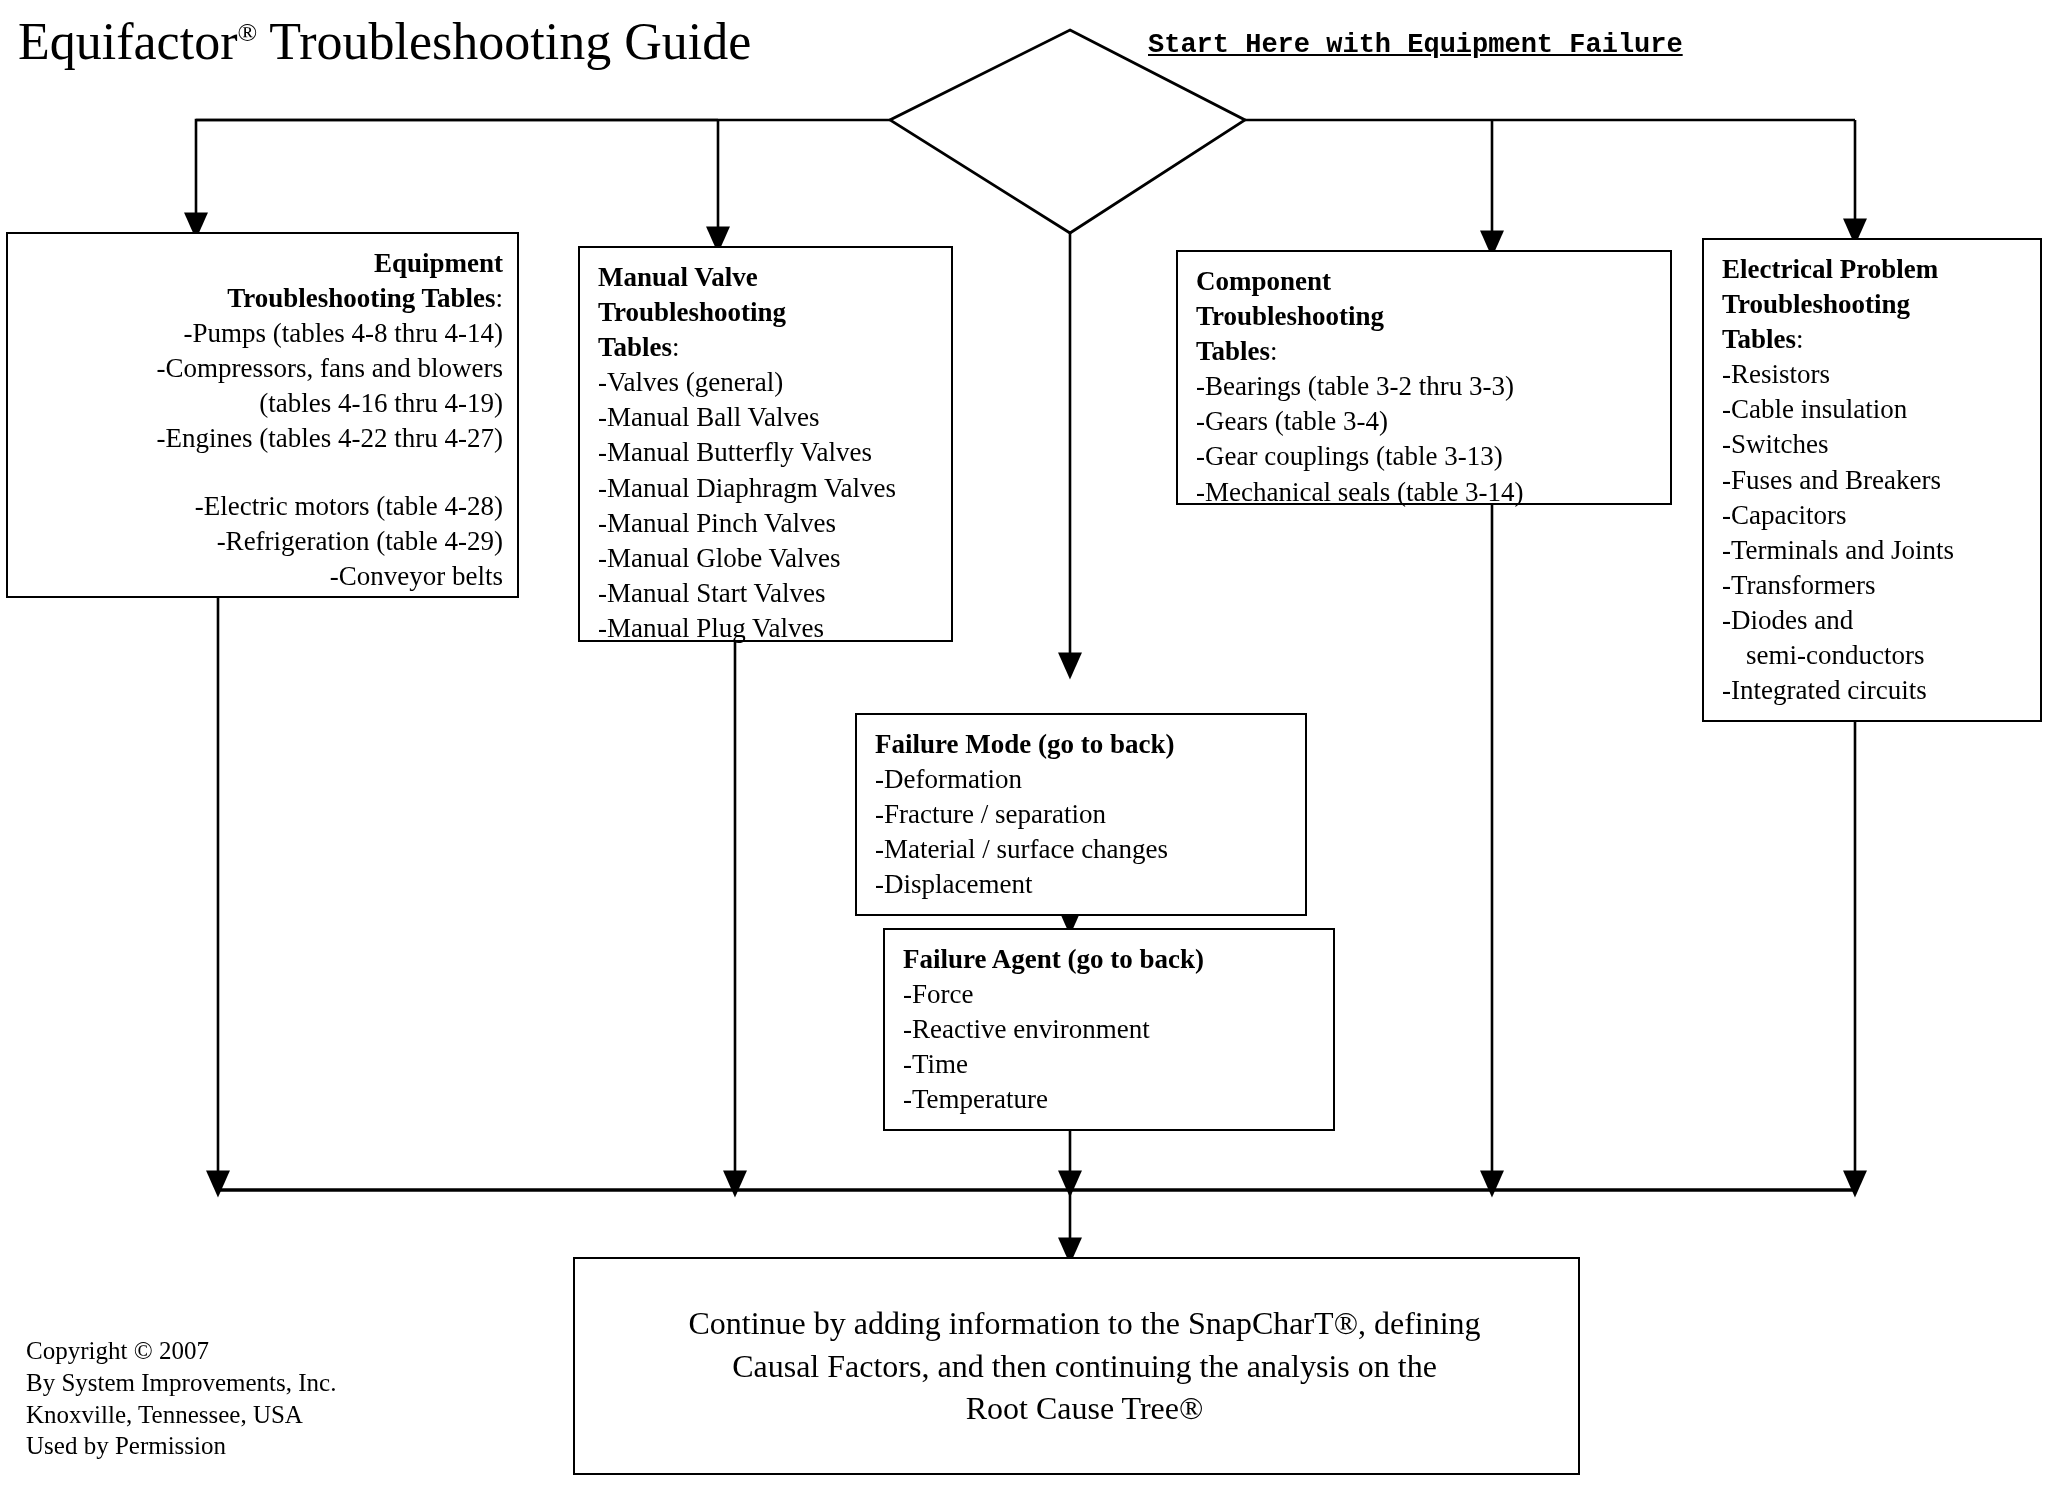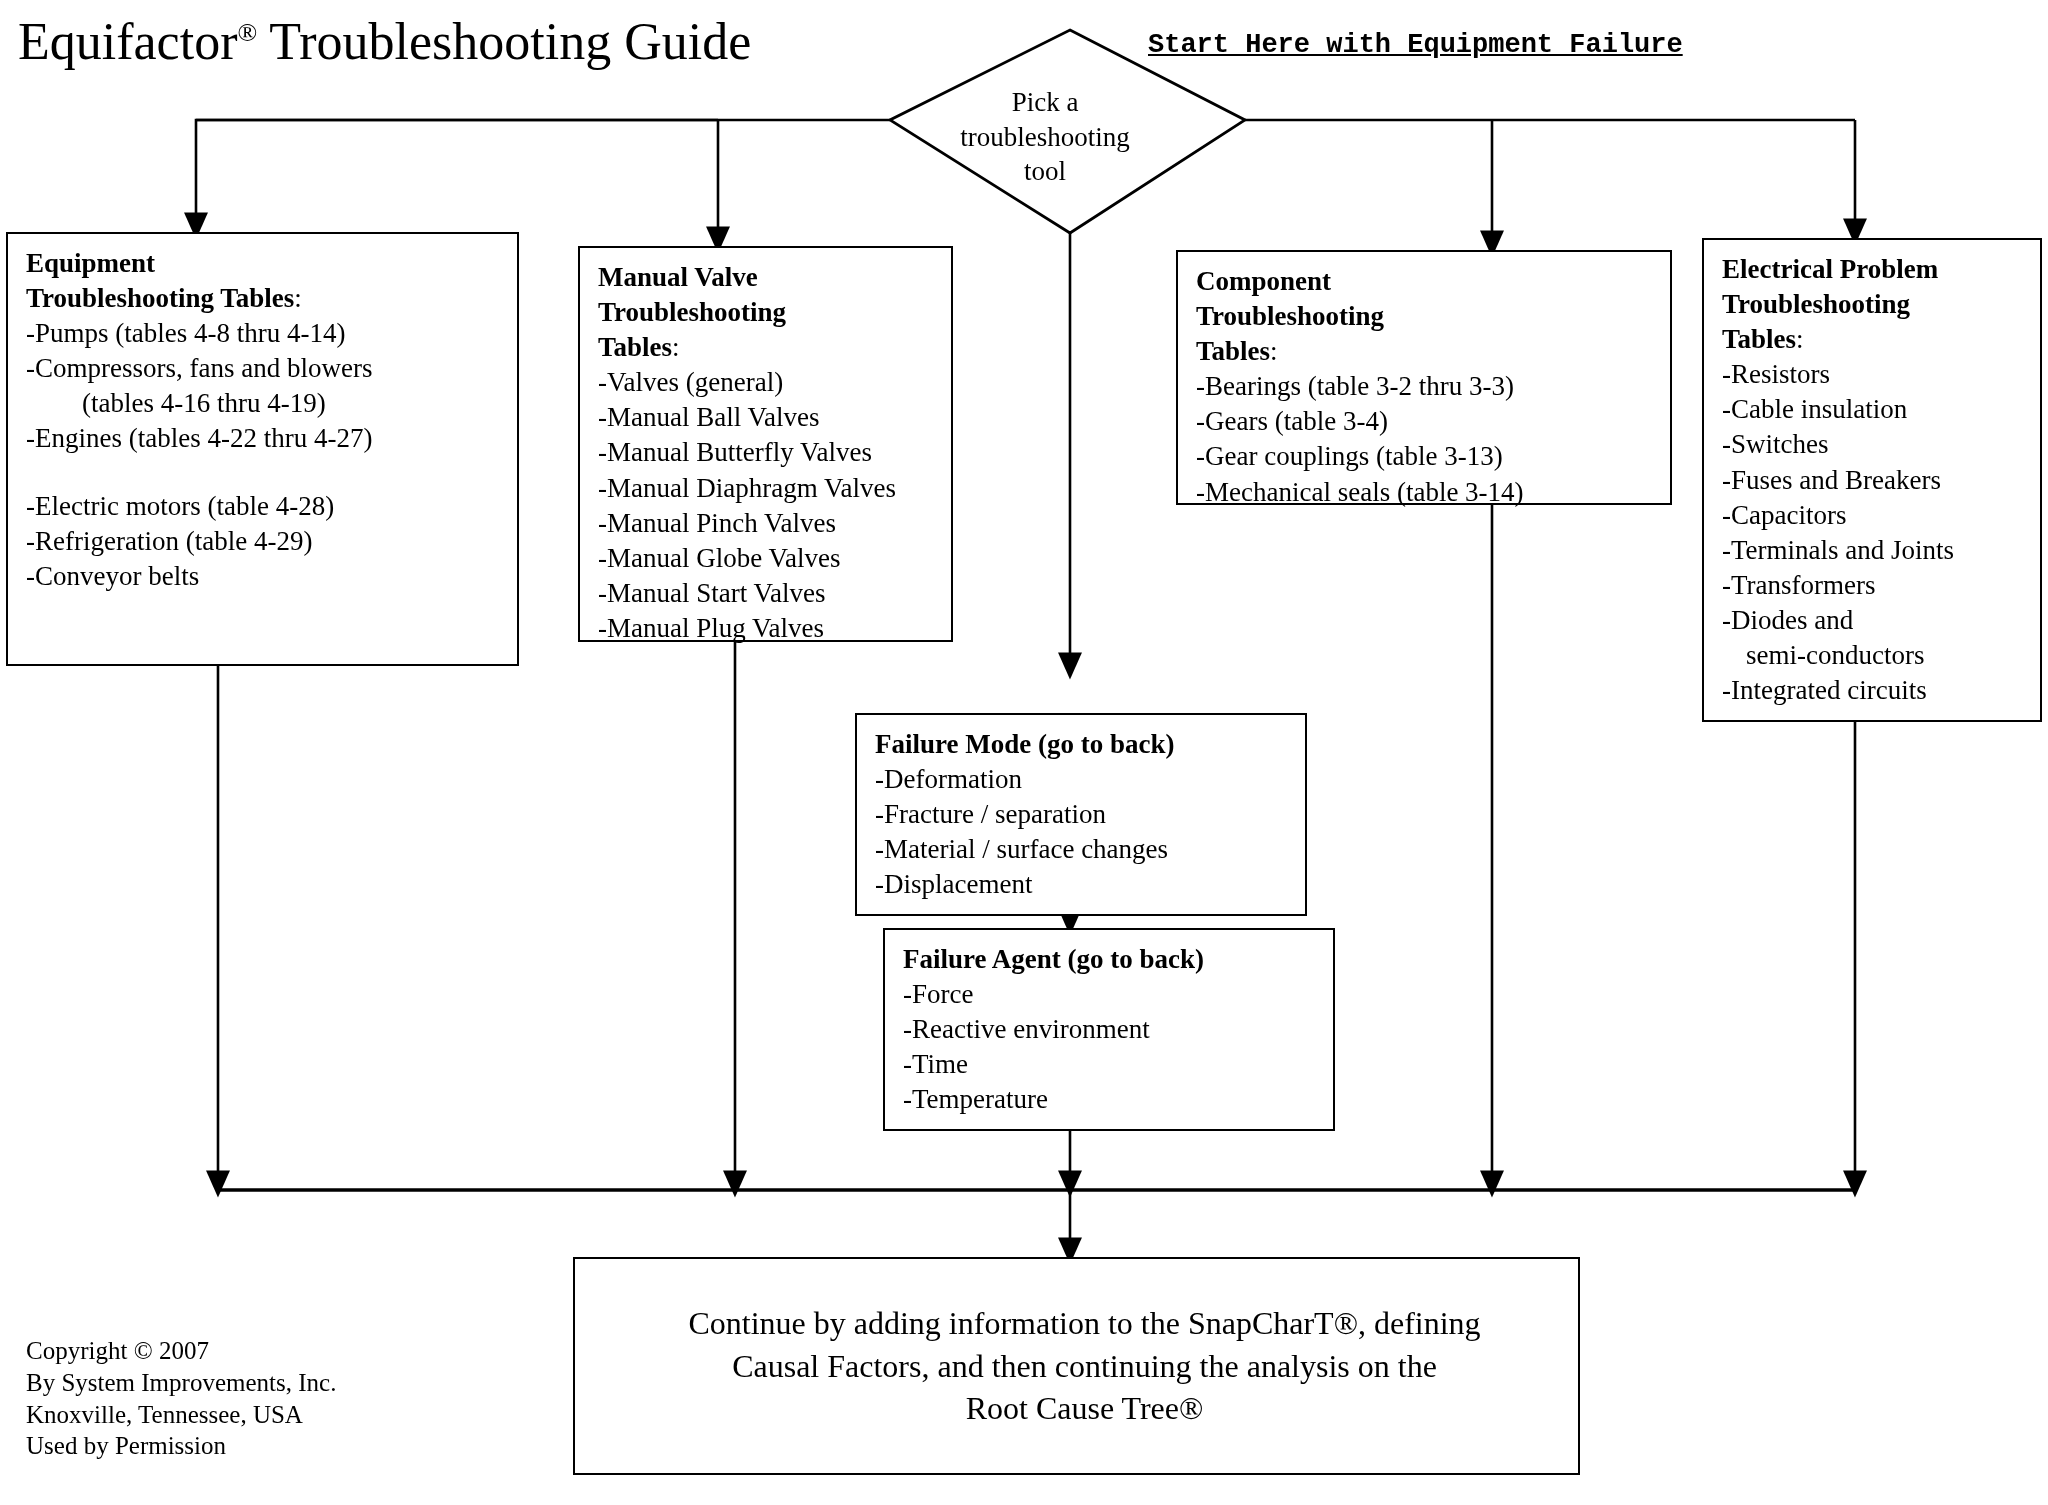--- a/index.html
+++ b/index.html
@@ -57,21 +57,21 @@
     line-height:1.30;
   }
   .hdr{ font-weight:bold; }
   .hdr .thin{ font-weight:normal; }
   .li{ white-space:nowrap; }
   .li.indent{ padding-left:56px; }
   .li.indent2{ padding-left:24px; }
   .spacer{ height:32px; }
 
   
-  #box-equipment { left:6px;    top:232px; width:513px;  height:434px; }
+  #box-equipment { left:6px;    top:232px; width:513px;  height:366px;text-align:right; }
   #box-manual    { left:578px;  top:246px; width:375px;  height:396px; }
   #box-component { left:1176px; top:250px; width:496px;  height:255px; }
   #box-electrical{ left:1702px; top:238px; width:340px;  height:484px; }
 
   #box-failure-mode  { left:855px; top:672px;  width:452px; height:203px;margin-top:41px; }
   #box-failure-agent { left:855px; top:928px;  width:452px; height:203px;margin-left:28px; }
 
   #box-continue { left:573px; top:1257px; width:1007px; height:218px; }
   #box-continue .continue-text{
     position:absolute;
@@ -130,25 +130,20 @@
       <line x1="218" y1="1190" x2="1855" y2="1190" stroke-width="3.4"></line>
 
       <line x1="1070" y1="1190" x2="1070" y2="1251" marker-end="url(#arrow)"></line>
     </g>
   </svg>
 
   <div class="title"><span>Equifactor</span><span class="reg">®</span><span> Troubleshooting Guide</span></div>
 
   <div class="start-here">Start Here with Equipment Failure</div>
 
-  <div class="diamond-label">
-    <div>Pick a</div>
-    <div>troubleshooting</div>
-    <div>tool</div>
-  </div>
 
   <div class="box" id="box-equipment">
     <div class="box-inner">
       <div class="hdr li">Equipment</div>
       <div class="hdr li"><span>Troubleshooting Tables</span><span class="thin">:</span></div>
       <div class="li">-Pumps  (tables 4-8 thru 4-14)</div>
       <div class="li">-Compressors, fans and blowers</div>
       <div class="li indent">(tables 4-16 thru 4-19)</div>
       <div class="li">-Engines (tables 4-22 thru 4-27)</div>
       <div class="spacer"></div>

